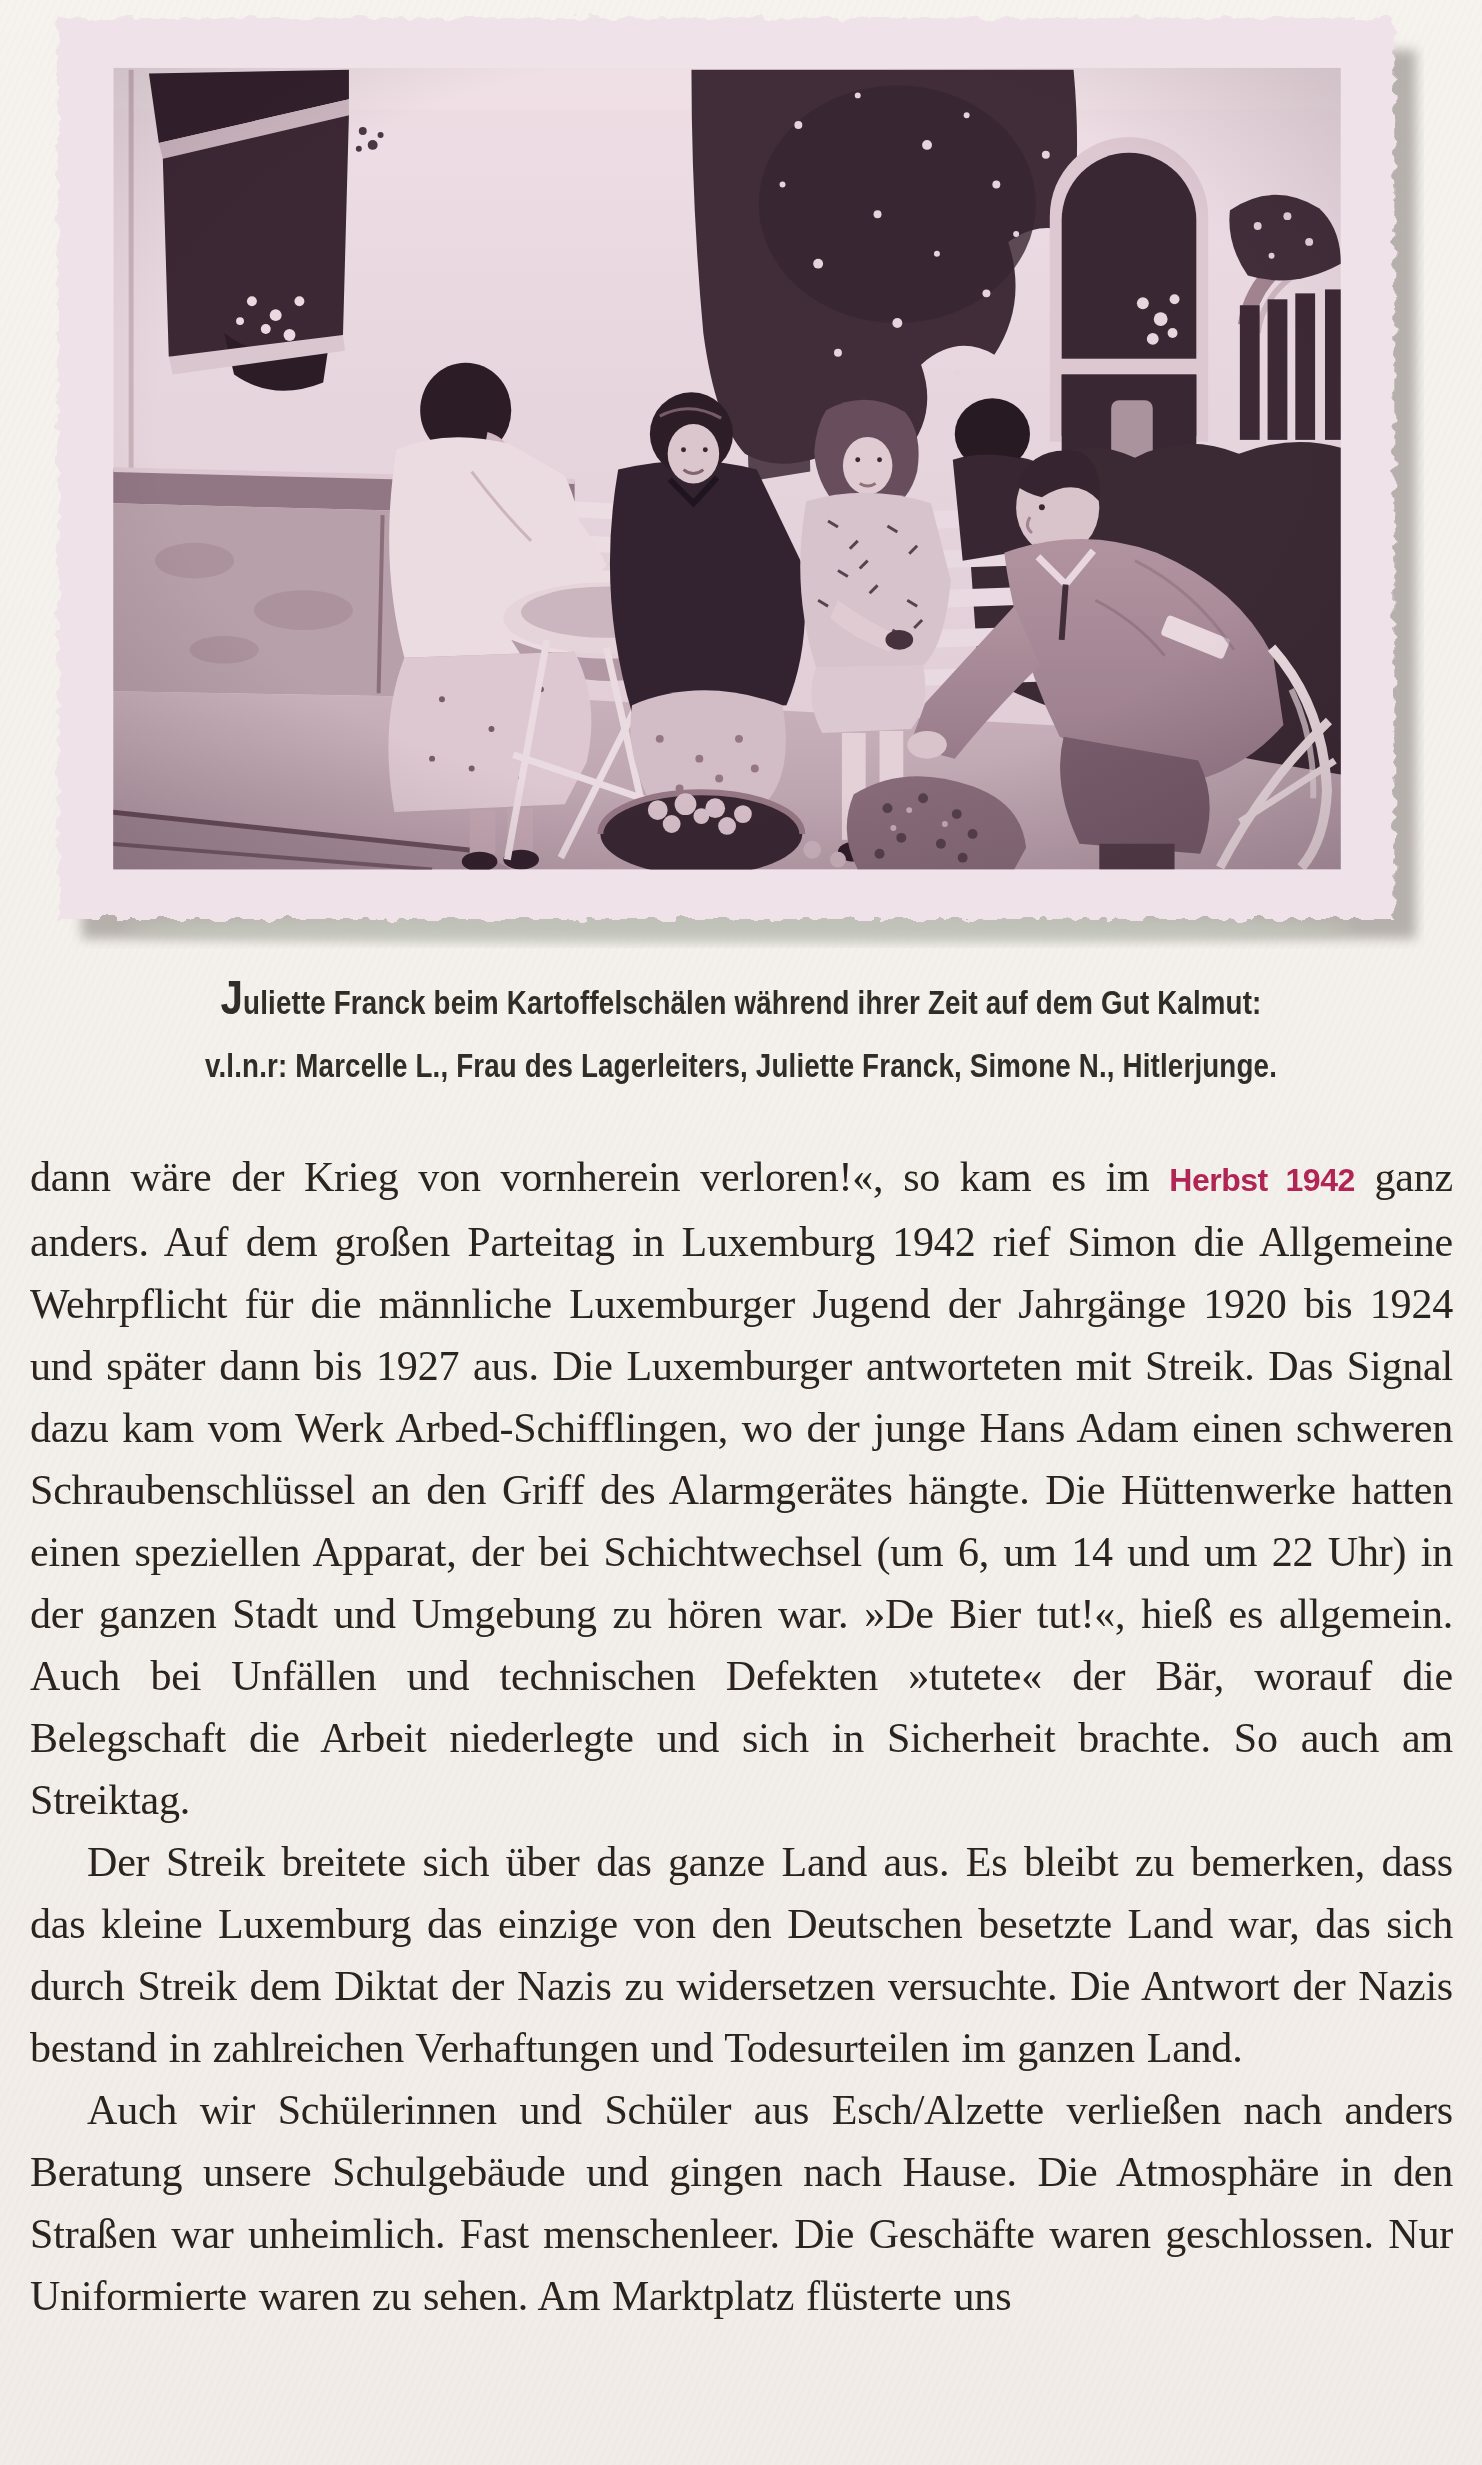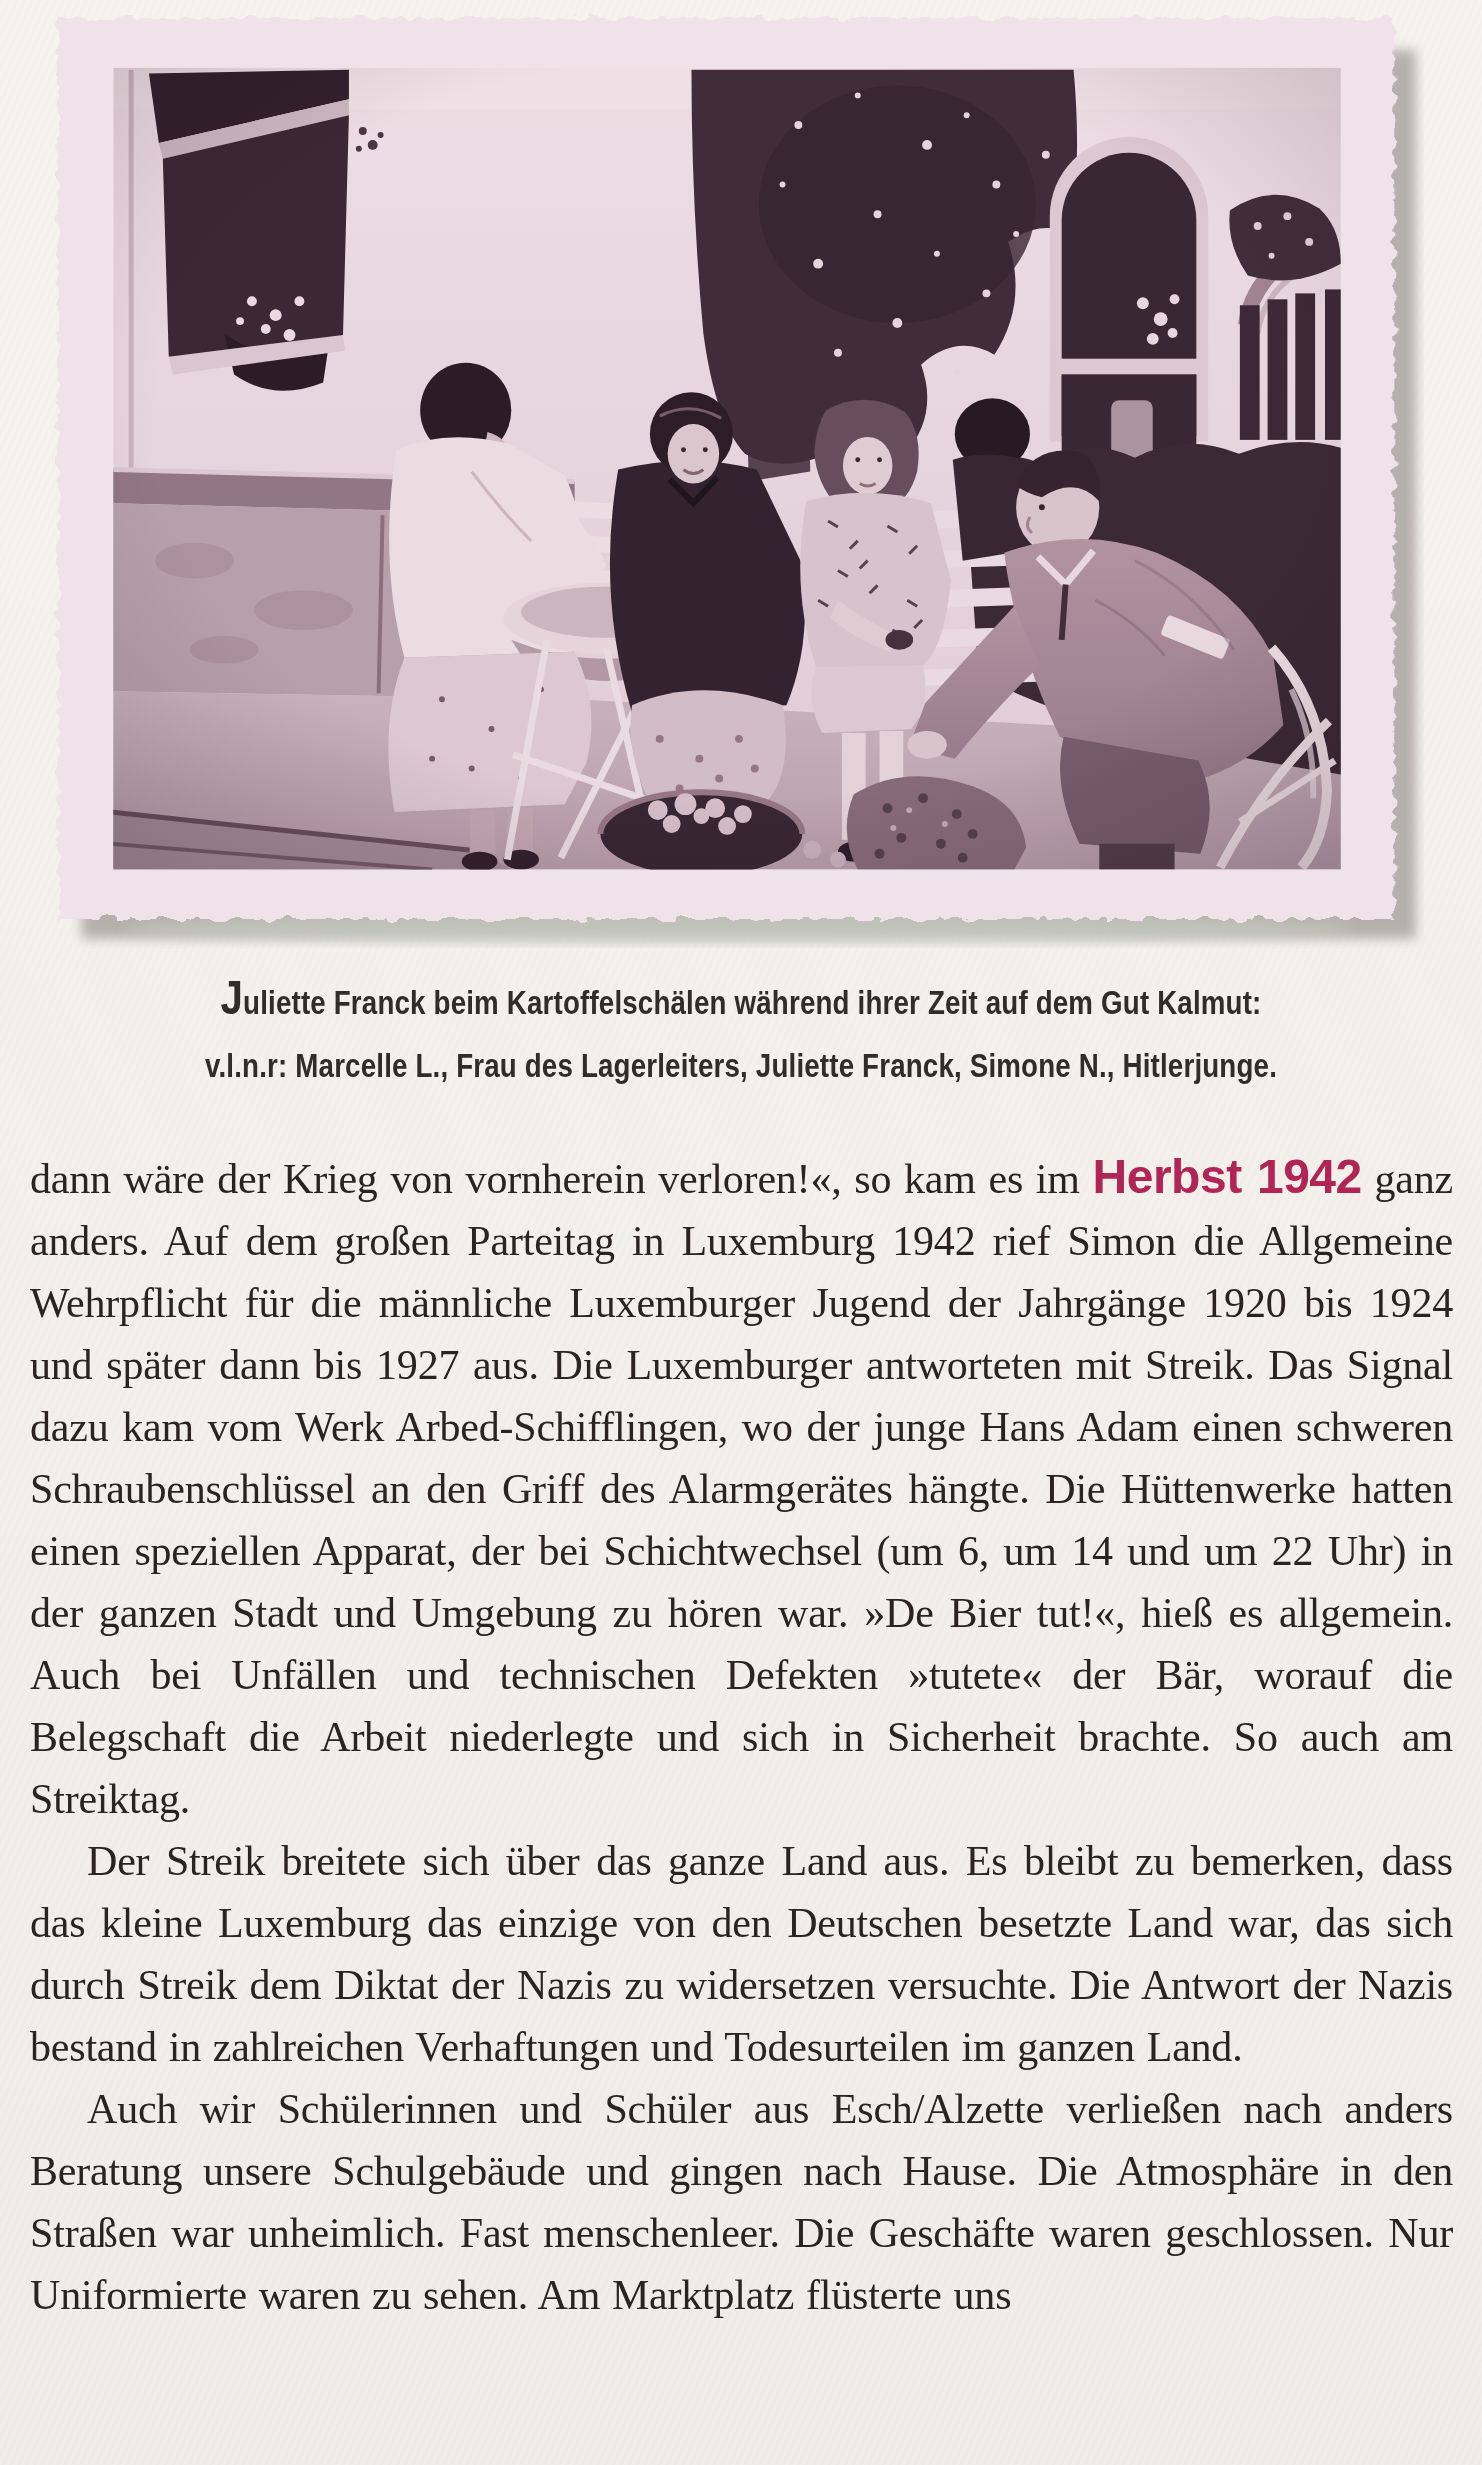--- a/index.html
+++ b/index.html
@@ -11,21 +11,21 @@
   .photo-wrap{position:absolute;left:46px;top:6px;width:1378px;height:943px;margin:0}
   .photo-wrap svg{display:block}
   .caption{position:absolute;left:0;top:966px;width:100%;text-align:center;
     color:var(--caption_text,#322c27);font-family:"Liberation Sans",sans-serif;font-weight:bold}
   .cap-line{display:block;transform:scaleX(.84);font-size:33px;line-height:63px;letter-spacing:0.2px;white-space:nowrap}
   .cap-initial{font-size:48px}
   .body-text{position:absolute;left:30px;width:1423px;top:1146px;
     color:var(--text,#2b241e);font-size:42px;line-height:62px;text-align:justify;letter-spacing:-0.2px;word-spacing:1.5px}
   .para{margin:0;padding:0}
   .para.indent{text-indent:57px}
-  .hl{font-family:"Liberation Sans",sans-serif;font-weight:bold;font-size:48px;
+  .hl{font-family:"Liberation Sans",sans-serif;font-weight:bold;font-size:32px;
     letter-spacing:-0.5px;color:var(--highlight,#b12556)}
 </style>
 </head>
 <body>
 
 <div class="page">
 
   <figure class="photo-wrap">
     <svg width="1378" height="943" viewBox="0 0 1392 952" xmlns="http://www.w3.org/2000/svg">
       <defs>

